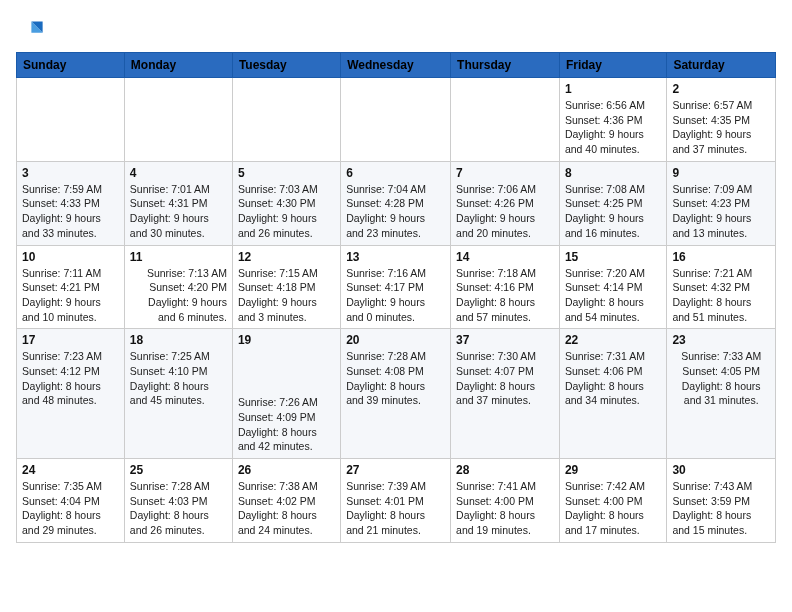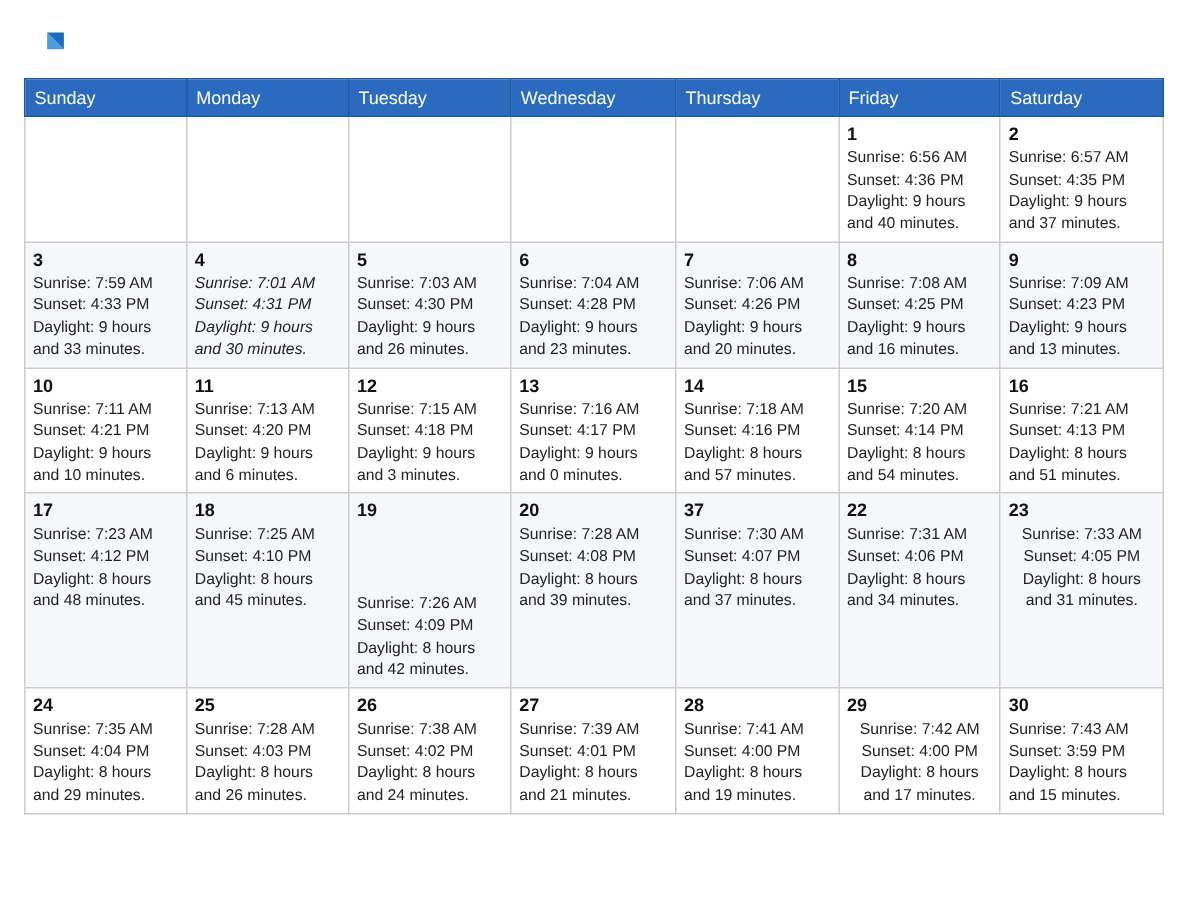--- a/index.html
+++ b/index.html
@@ -52,23 +52,23 @@
       font-size: 15px;
       color: #444;
     }
     .calendar {
       width: 100%;
       border-collapse: collapse;
       font-size: 11px;
     }
     .calendar thead tr th {
       background: #2a6bbf;
-      color: #ffffff;
+      color: #000000;
       font-size: 12px;
-      font-weight: normal;
+      font-weight: bold;
       padding: 5px 6px;
       border: 1px solid #1a5aaa;
       text-align: left;
     }
     .calendar tbody tr td {
       border: 1px solid #ccc;
       vertical-align: top;
       padding: 4px 5px;
       width: 113px;
       min-height: 70px;
@@ -149,21 +149,21 @@
       <tr>
         <td>
           <div class="day-num">3</div>
           <div class="day-info" style="white-space: pre-line;">Sunrise: 7:59 AM
 Sunset: 4:33 PM
 Daylight: 9 hours
 and 33 minutes.</div>
         </td>
         <td>
           <div class="day-num">4</div>
-          <div class="day-info" style="white-space: pre-line; font-style: italic;">Sunrise: 7:01 AM
+          <div class="day-info" style="white-space: pre-line;">Sunrise: 7:01 AM
 Sunset: 4:31 PM
 Daylight: 9 hours
 and 30 minutes.</div>
         </td>
         <td>
           <div class="day-num">5</div>
           <div class="day-info" style="white-space: pre-line;">Sunrise: 7:03 AM
 Sunset: 4:30 PM
 Daylight: 9 hours
 and 26 minutes.</div>
@@ -200,21 +200,21 @@
       <tr>
         <td>
           <div class="day-num">10</div>
           <div class="day-info" style="white-space: pre-line;">Sunrise: 7:11 AM
 Sunset: 4:21 PM
 Daylight: 9 hours
 and 10 minutes.</div>
         </td>
         <td>
           <div class="day-num">11</div>
-          <div class="day-info" style="white-space: pre-line;">Sunrise: 7:13 AM
+          <div class="day-info" style="white-space: pre-line; text-align: right;">Sunrise: 7:13 AM
 Sunset: 4:20 PM
 Daylight: 9 hours
 and 6 minutes.</div>
         </td>
         <td>
           <div class="day-num">12</div>
           <div class="day-info" style="white-space: pre-line;">Sunrise: 7:15 AM
 Sunset: 4:18 PM
 Daylight: 9 hours
 and 3 minutes.</div>
@@ -236,21 +236,21 @@
         <td>
           <div class="day-num">15</div>
           <div class="day-info" style="white-space: pre-line;">Sunrise: 7:20 AM
 Sunset: 4:14 PM
 Daylight: 8 hours
 and 54 minutes.</div>
         </td>
         <td>
           <div class="day-num">16</div>
           <div class="day-info" style="white-space: pre-line;">Sunrise: 7:21 AM
-Sunset: 4:13 PM
+Sunset: 4:32 PM
 Daylight: 8 hours
 and 51 minutes.</div>
         </td>
       </tr>
       <tr>
         <td>
           <div class="day-num">17</div>
           <div class="day-info" style="white-space: pre-line;">Sunrise: 7:23 AM
 Sunset: 4:12 PM
 Daylight: 8 hours
@@ -330,21 +330,21 @@
         </td>
         <td>
           <div class="day-num">28</div>
           <div class="day-info" style="white-space: pre-line;">Sunrise: 7:41 AM
 Sunset: 4:00 PM
 Daylight: 8 hours
 and 19 minutes.</div>
         </td>
         <td>
           <div class="day-num">29</div>
-          <div class="day-info" style="white-space: pre-line; text-align: center;">Sunrise: 7:42 AM
+          <div class="day-info" style="white-space: pre-line;">Sunrise: 7:42 AM
 Sunset: 4:00 PM
 Daylight: 8 hours
 and 17 minutes.</div>
         </td>
         <td>
           <div class="day-num">30</div>
           <div class="day-info" style="white-space: pre-line;">Sunrise: 7:43 AM
 Sunset: 3:59 PM
 Daylight: 8 hours
 and 15 minutes.</div>

